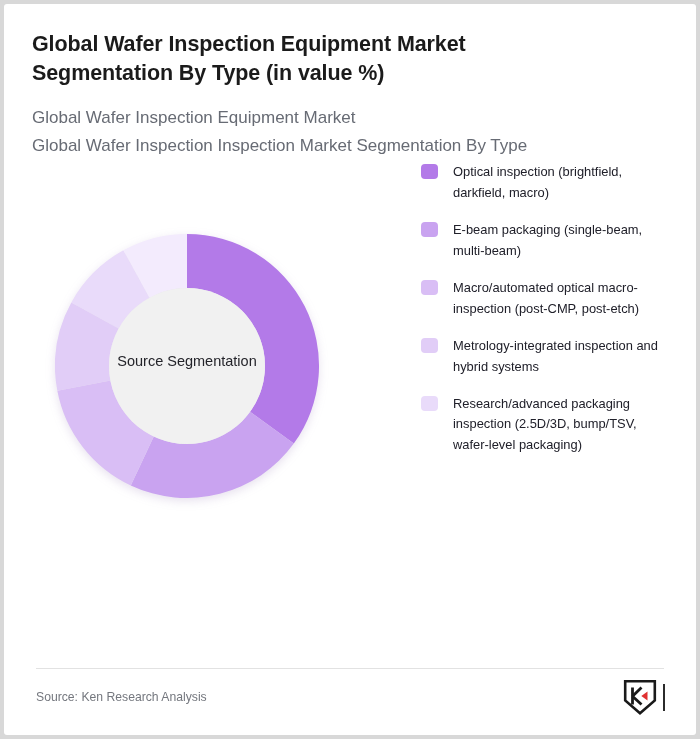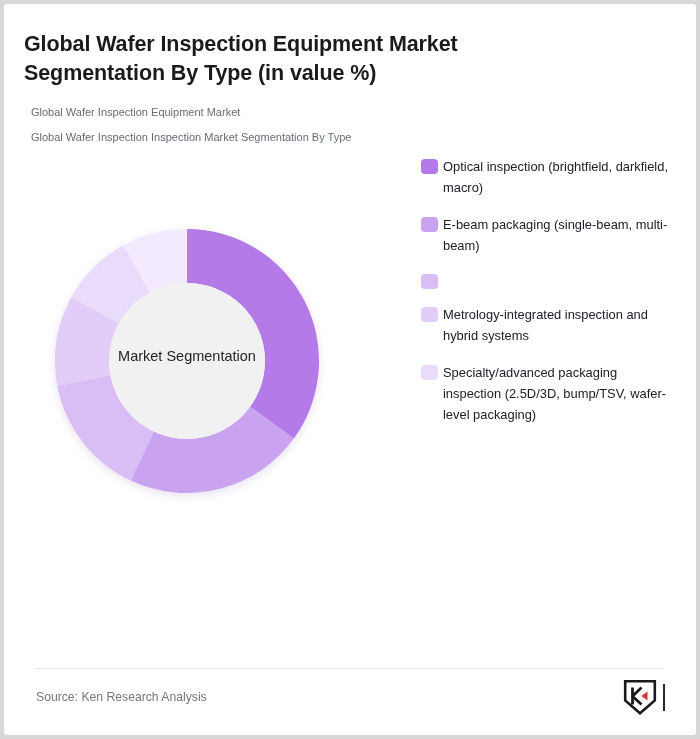--- a/index.html
+++ b/index.html
@@ -17,39 +17,39 @@
     position: absolute;
     left: 4px;
     top: 4px;
     width: 692px;
     height: 731px;
     background: #ffffff;
     border-radius: 3px;
     overflow: hidden;
   }
   .header {
-    padding: 26px 32px 0 20px;
+    padding: 26px 32px 0 28px;
   }
   .title {
     font-size: 21.5px;
     font-weight: bold;
     color: #1b1b1b;
     line-height: 1.33;
     letter-spacing: -0.1px;
     margin: 0;
     max-width: 560px;
   }
   .subtitle-block {
     margin-top: 17px;
   }
   .subtitle {
-    font-size: 11px;
+    font-size: 17px;
     color: #676b74;
     line-height: 1.62;
-    margin: 7px;
+    margin: 0;
   }
   .body-area {
     position: relative;
     height: 470px;
   }
 
   
   .chart-wrap {
     position: absolute;
     left: 33px;
@@ -87,21 +87,21 @@
     margin-bottom: 16px;
   }
   .legend-swatch {
     width: 17px;
     height: 15px;
     border-radius: 4px;
     flex: 0 0 auto;
     margin-top: 2px;
   }
   .legend-label {
-    margin-left: 5px;
+    margin-left: 15px;
     font-size: 12.9px;
     color: #20202a;
     line-height: 1.62;
   }
 
   
   .divider {
     position: absolute;
     left: 32px;
     right: 32px;
@@ -168,42 +168,43 @@
         <g id="donut-slices">
             <path d="M 150 33 A 132 132 0 0 1 256.7902432574931 242.58765330260644 L 213.10332556124592 210.8472496788129 A 78 78 0 0 0 150 87 Z" fill="#b37ae8"></path>
             <path d="M 256.7902432574931 242.58765330260644 A 132 132 0 0 1 93.79713351341044 284.4371709255146 L 116.78921525792435 235.57651009234954 A 78 78 0 0 0 213.10332556124592 210.8472496788129 Z" fill="#c9a3f0"></path>
             <path d="M 93.79713351341044 284.4371709255146 A 132 132 0 0 1 20.338082903813103 189.73433352531563 L 73.38159444316229 179.61574253768651 A 78 78 0 0 0 116.78921525792435 235.57651009234954 Z" fill="#d9bef5"></path>
             <path d="M 20.338082903813103 189.73433352531563 A 132 132 0 0 1 34.32751823420999 101.40851501857362 L 81.64807895657863 127.42321342006623 A 78 78 0 0 0 73.38159444316229 179.61574253768651 Z" fill="#e1cdf7"></path>
             <path d="M 34.32751823420999 101.40851501857362 A 132 132 0 0 1 86.40851501857348 49.32751823421006 L 112.42321342006615 96.64807895657867 A 78 78 0 0 0 81.64807895657863 127.42321342006623 Z" fill="#e9dbfa"></path>
             <path d="M 86.40851501857348 49.32751823421006 A 132 132 0 0 1 149.99999999999997 33 L 149.99999999999997 87 A 78 78 0 0 0 112.42321342006615 96.64807895657867 Z" fill="#f3ebfd"></path>
           </g>
         <circle cx="150" cy="165" r="78" fill="#f1f1f1"></circle>
       </svg>
-      <div class="center-label">Market Segmentation</div>
+      <div class="center-label">Source Segmentation</div>
     </div>
 
     <div class="legend" id="legend">
         <div class="legend-item">
           <span class="legend-swatch" style="background: rgb(179, 122, 232);"></span>
           <span class="legend-label">Optical inspection (brightfield, darkfield, macro)</span>
         </div>
         <div class="legend-item">
           <span class="legend-swatch" style="background: rgb(201, 163, 240);"></span>
           <span class="legend-label">E-beam packaging (single-beam, multi-beam)</span>
         </div>
         <div class="legend-item">
           <span class="legend-swatch" style="background: rgb(217, 190, 245);"></span>
+          <span class="legend-label">Macro/automated optical macro-inspection (post-CMP, post-etch)</span>
         </div>
         <div class="legend-item">
           <span class="legend-swatch" style="background: rgb(225, 205, 247);"></span>
           <span class="legend-label">Metrology-integrated inspection and hybrid systems</span>
         </div>
         <div class="legend-item">
           <span class="legend-swatch" style="background: rgb(233, 219, 250);"></span>
-          <span class="legend-label">Specialty/advanced packaging inspection (2.5D/3D, bump/TSV, wafer-level packaging)</span>
+          <span class="legend-label">Research/advanced packaging inspection (2.5D/3D, bump/TSV, wafer-level packaging)</span>
         </div>
       </div>
 
   </div>
 
   <div class="divider"></div>
 
   <div class="footer">
     <div class="source-text">Source: Ken Research Analysis</div>
     <div class="brand">

